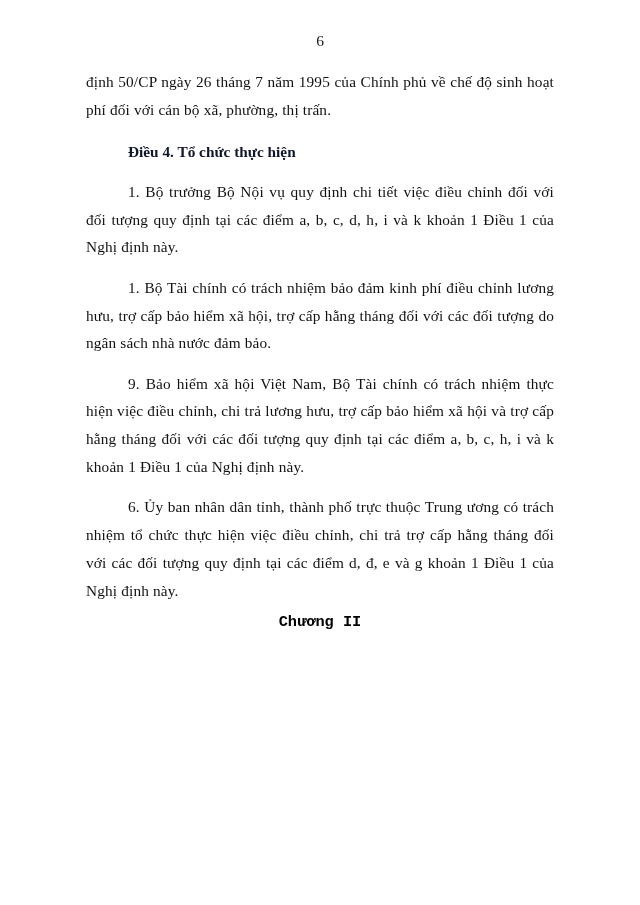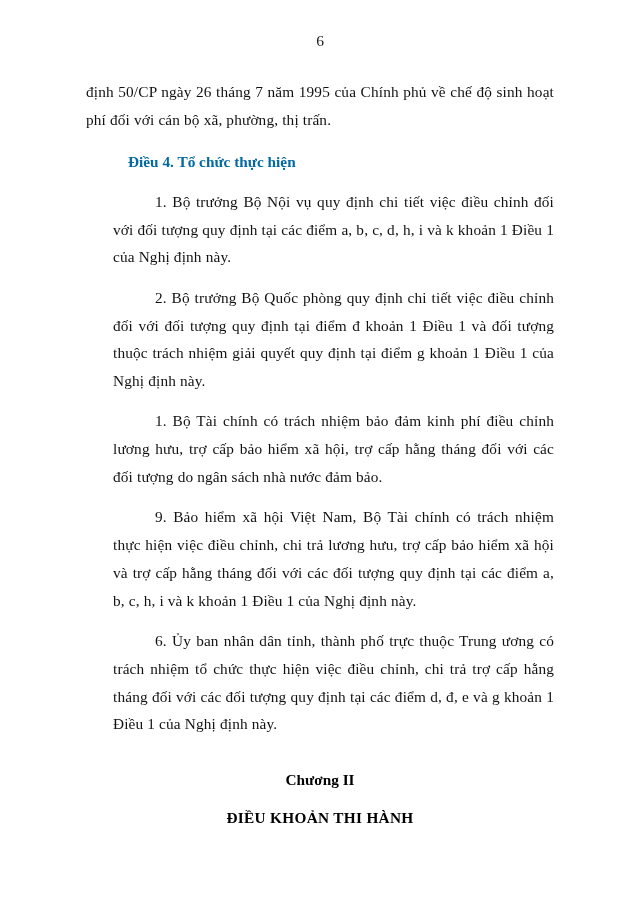--- a/index.html
+++ b/index.html
@@ -26,59 +26,59 @@
     top: 33px;
     left: 0;
     width: 640px;
     text-align: center;
     font-size: 15.5px;
     line-height: 1;
     color: #1a1a1a;
   }
   .content {
     position: absolute;
-    top: 78px;
+    top: 68px;
     left: 86px;
     width: 468px;
   }
   p.para {
     margin: 0 0 0 0;
     font-size: 15.3px;
     line-height: 27.8px;
     text-align: justify;
     text-justify: inter-word;
     color: #111111;
     letter-spacing: 0.01em;
   }
   p.indent {
     text-indent: 42px;
-    margin-left: 27px;
   }
   p.spaced {
     margin-top: 12.5px;
   }
   p.heading-left {
     margin: 14px 0 0 0;
     font-size: 15.3px;
     line-height: 27.8px;
     font-weight: bold;
     text-indent: 42px;
     text-align: left;
-    color: #0369a1;
+    color: #0f172a;
   }
   p.heading-center {
     margin: 0;
     font-size: 15.3px;
     line-height: 27.8px;
     font-weight: bold;
     text-align: center;
     color: #000000;
   }
   p.chapter {
-    margin-top: 28px;
+    margin-top: 4px;
+    font-family: Liberation Mono, monospace;
   }
   p.chapter-title {
     margin-top: 10px;
     letter-spacing: 0.02em;
   }
 </style>
 </head>
 <body>
 
 <div class="page">
@@ -86,27 +86,25 @@
   <div class="page-number">6</div>
 
   <div class="content">
 
     <p class="para">định 50/CP ngày 26 tháng 7 năm 1995 của Chính phủ về chế độ sinh hoạt phí đối với cán bộ xã, phường, thị trấn.</p>
 
     <p class="heading-left">Điều 4. Tổ chức thực hiện</p>
 
     <p class="para indent spaced">1. Bộ trưởng Bộ Nội vụ quy định chi tiết việc điều chỉnh đối với đối tượng quy định tại các điểm a, b, c, d, h, i và k khoản 1 Điều 1 của Nghị định này.</p>
 
-    <p class="para indent spaced">2. Bộ trưởng Bộ Quốc phòng quy định chi tiết việc điều chỉnh đối với đối tượng quy định tại điểm đ khoản 1 Điều 1 và đối tượng thuộc trách nhiệm giải quyết quy định tại điểm g khoản 1 Điều 1 của Nghị định này.</p>
 
 
     <p class="para indent spaced">1. Bộ Tài chính có trách nhiệm bảo đảm kinh phí điều chỉnh lương hưu, trợ cấp bảo hiểm xã hội, trợ cấp hằng tháng đối với các đối tượng do ngân sách nhà nước đảm bảo.</p>
 
     <p class="para indent spaced">9. Bảo hiểm xã hội Việt Nam, Bộ Tài chính có trách nhiệm thực hiện việc điều chỉnh, chi trả lương hưu, trợ cấp bảo hiểm xã hội và trợ cấp hằng tháng đối với các đối tượng quy định tại các điểm a, b, c, h, i và k khoản 1 Điều 1 của Nghị định này.</p>
 
     <p class="para indent spaced">6. Ủy ban nhân dân tỉnh, thành phố trực thuộc Trung ương có trách nhiệm tổ chức thực hiện việc điều chỉnh, chi trả trợ cấp hằng tháng đối với các đối tượng quy định tại các điểm d, đ, e và g khoản 1 Điều 1 của Nghị định này.</p>
 
     <p class="heading-center chapter">Chương II</p>
 
-    <p class="heading-center chapter-title">ĐIỀU KHOẢN THI HÀNH</p>
 
   </div>
 </div>
 
 </body></html>

